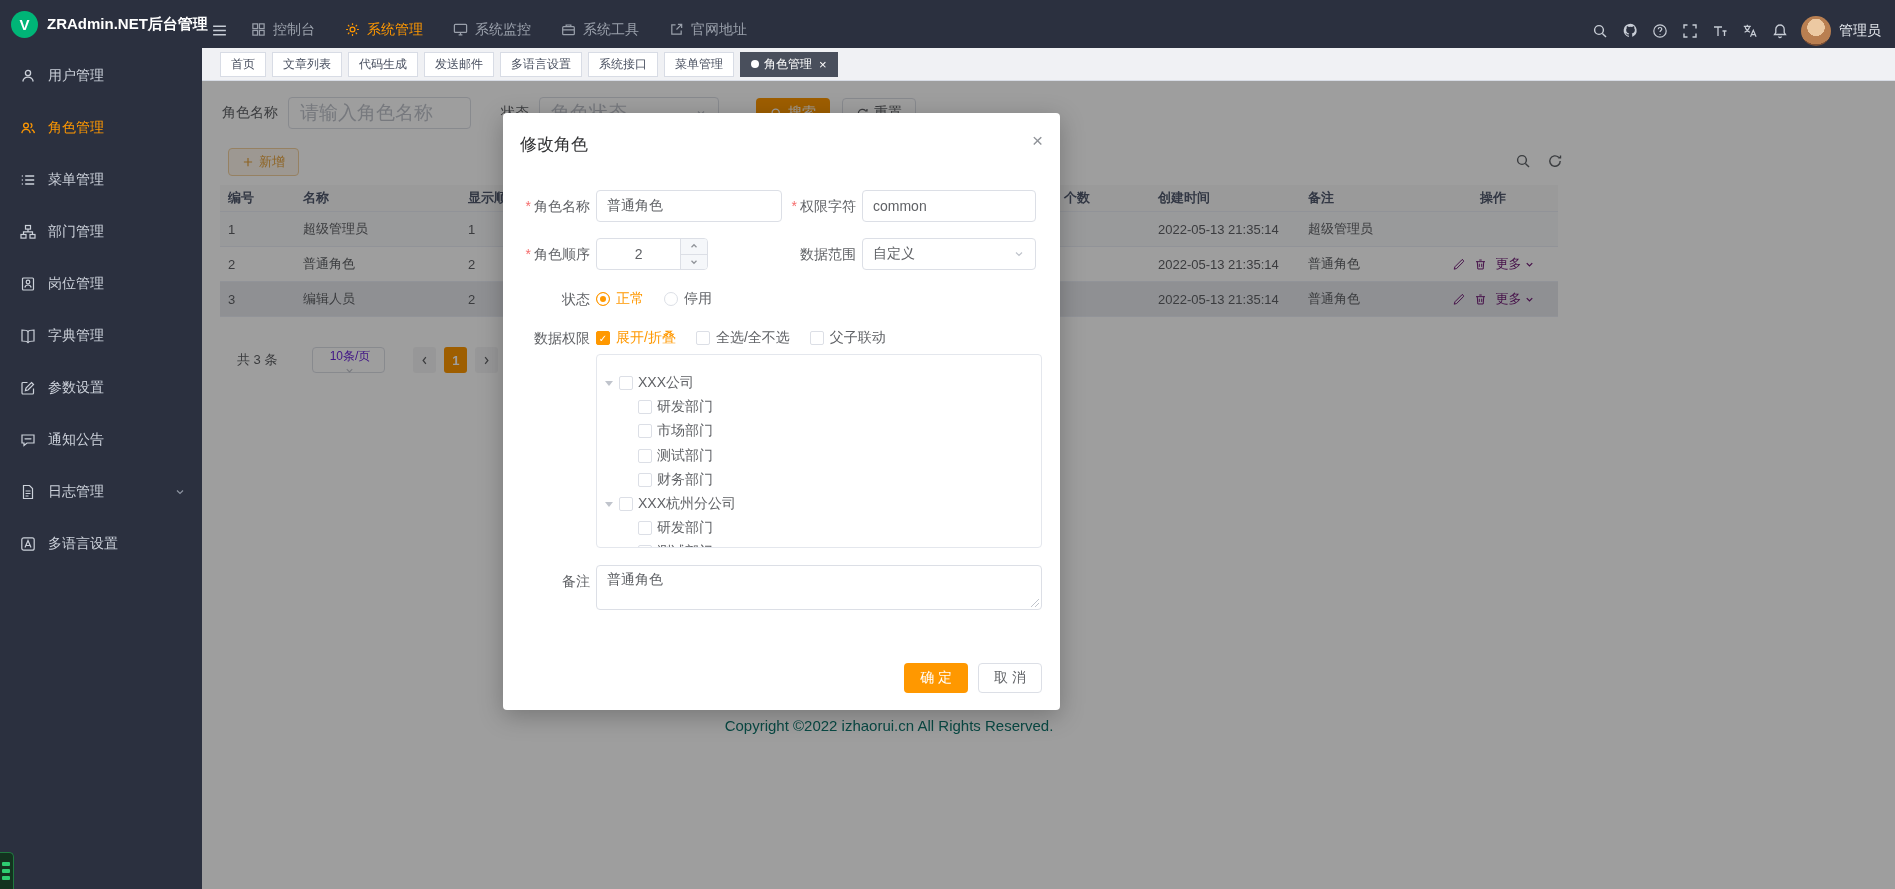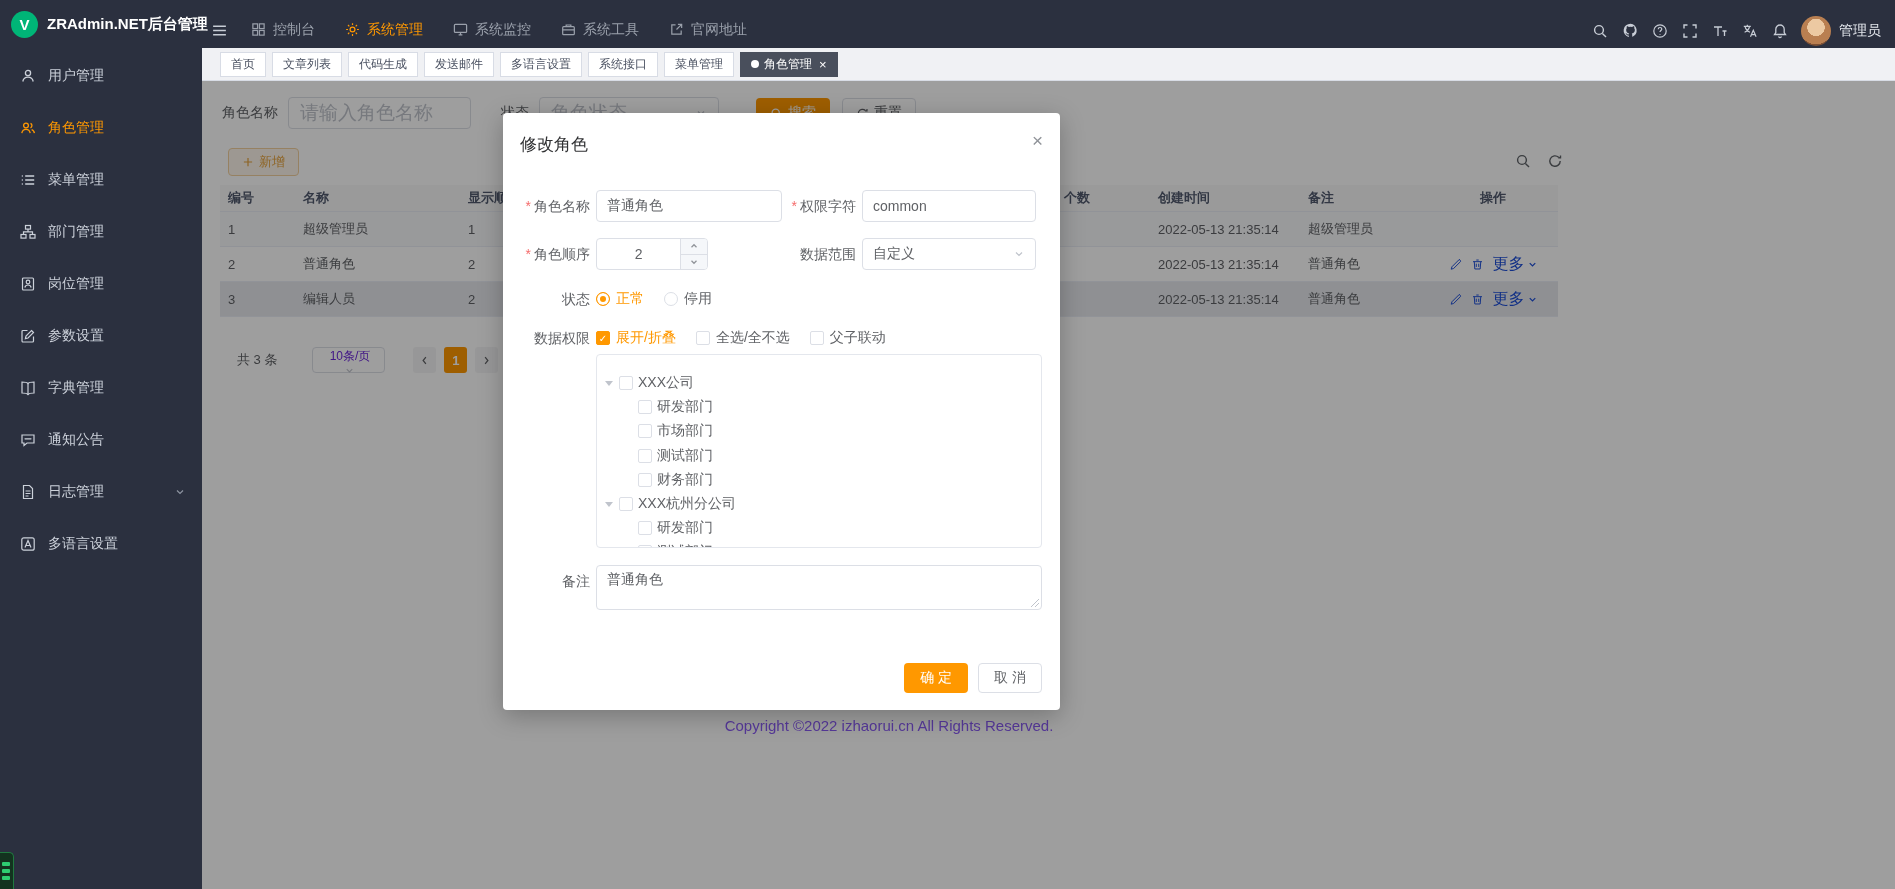--- a/index.html
+++ b/index.html
@@ -75,37 +75,37 @@
   .table { position:absolute; left:18px; top:104px; width:1338px; font-size:13px; }
   .tr { display:flex; align-items:center; border-bottom:1px solid #ebeef5; }
   .thead { height:27px; background:#f8f8f9; color:#515a6e; font-weight:bold; }
   .tbody-r { height:35px; color:#606266; background:#fff; }
   .tbody-r.striped { background:#f7f8fa; }
   .tbody-r.hl { background:#e7e9ee; }
   .td, .th { padding:0 8px; overflow:hidden; white-space:nowrap; }
   .c0 { width:75px; }  .c1 { width:165px; } .c2 { width:596px; } .c3 { width:94px; }
   .c4 { width:150px; } .c5 { width:128px; } .c6 { width:130px; }
   .c6 { display:flex; justify-content:center; }
-  .ops { display:flex; align-items:center; gap:9px; color:#1d4ed8; font-size:16px; }
+  .ops { display:flex; align-items:center; gap:9px; color:#701a75; font-size:13px; }
   .ops .op { display:flex; align-items:center; gap:2px; cursor:pointer; }
 
   .pager { position:absolute; left:35px; top:265px; display:flex; align-items:center; height:28px;
     font-size:13px; color:#606266; }
   .pg-size { width:73px; height:26px; border:1px solid #dcdfe6; border-radius:4px; margin-left:35px;
     display:flex; align-items:center; padding:0 6px 0 8px; font-size:12px; color:#6d28d9; cursor:pointer;flex-direction:column; }
   .pg-size .sp { flex:1; }
   .pg-btn { width:23px; height:26px; background:#f4f4f5; border-radius:3px; margin-left:8px;
     display:flex; align-items:center; justify-content:center; color:#606266; cursor:pointer; }
   .pg-prev { margin-left:28px; }
   .pg-num { background:#ff9800; color:#fff; font-weight:bold; }
   .pg-goto { margin-left:17px; white-space:nowrap; }
   .pg-input { width:44px; height:26px; border:1px solid #dcdfe6; border-radius:4px; margin:0 6px;
     display:inline-block; vertical-align:middle; background:#fff; }
   .copyright { position:absolute; left:0; top:636px; width:1374px; text-align:center;
-    color:#8b5cf6; font-size:15px; }
+    color:#0f766e; font-size:15px; }
 
   
   .overlay { position:absolute; left:202px; top:81px; right:0; bottom:0;
     background:rgba(0,0,0,0.38); z-index:10; }
   .dialog { position:absolute; left:503px; top:113px; width:557px; height:597px; background:#fff;
     border-radius:4px; box-shadow:0 6px 24px rgba(0,0,0,0.25); z-index:20; }
   .dlg-title { position:absolute; left:17px; top:20px; font-size:17px; color:#303133; }
   .dlg-close { position:absolute; right:17px; top:17px; font-size:19px; color:#909399; cursor:pointer; }
   .lbl { position:absolute; width:87px; text-align:right; color:#606266; font-size:14px; white-space:nowrap; }
   .req { color:#f56c6c; margin-right:3px; }
@@ -191,31 +191,31 @@
     <div class="menu-item">
       <svg class="i" width="16" height="16" viewBox="0 0 16 16" fill="none" stroke="currentColor" stroke-width="1.2">
           <rect x="2.5" y="2" width="11" height="12" rx="1"></rect>
           <circle cx="8" cy="6" r="1.8"></circle>
           <path d="M4.8 11.5c.4-1.7 1.6-2.5 3.2-2.5s2.8.8 3.2 2.5"></path>
         </svg>
       <span>岗位管理</span>
     </div>
     <div class="menu-item">
       <svg class="i" width="16" height="16" viewBox="0 0 16 16" fill="none" stroke="currentColor" stroke-width="1.2">
+          <path d="M8 3.5C7 2.3 5.5 2 2 2v11c3.5 0 5 .3 6 1.5 1-1.2 2.5-1.5 6-1.5V2c-3.5 0-5 .3-6 1.5z"></path>
+          <path d="M8 3.5v11"></path>
+        </svg>
+      <span>字典管理</span>
+    </div>
+    <div class="menu-item">
+      <svg class="i" width="16" height="16" viewBox="0 0 16 16" fill="none" stroke="currentColor" stroke-width="1.2">
           <path d="M13.5 8.5V13a1 1 0 01-1 1H3a1 1 0 01-1-1V3.5a1 1 0 011-1h4.5"></path>
           <path d="M11.5 2.5l2 2L8 10l-2.6.6L6 8l5.5-5.5z"></path>
         </svg>
       <span>参数设置</span>
-    </div>
-    <div class="menu-item">
-      <svg class="i" width="16" height="16" viewBox="0 0 16 16" fill="none" stroke="currentColor" stroke-width="1.2">
-          <path d="M8 3.5C7 2.3 5.5 2 2 2v11c3.5 0 5 .3 6 1.5 1-1.2 2.5-1.5 6-1.5V2c-3.5 0-5 .3-6 1.5z"></path>
-          <path d="M8 3.5v11"></path>
-        </svg>
-      <span>字典管理</span>
     </div>
     <div class="menu-item">
       <svg class="i" width="16" height="16" viewBox="0 0 16 16" fill="none" stroke="currentColor" stroke-width="1.2">
           <path d="M2 3h12v8H7l-3 2.5V11H2z"></path>
           <path d="M5 6.8h6" stroke-linecap="round"></path>
         </svg>
       <span>通知公告</span>
     </div>
     <div class="menu-item">
       <svg class="i" width="16" height="16" viewBox="0 0 16 16" fill="none" stroke="currentColor" stroke-width="1.2">

